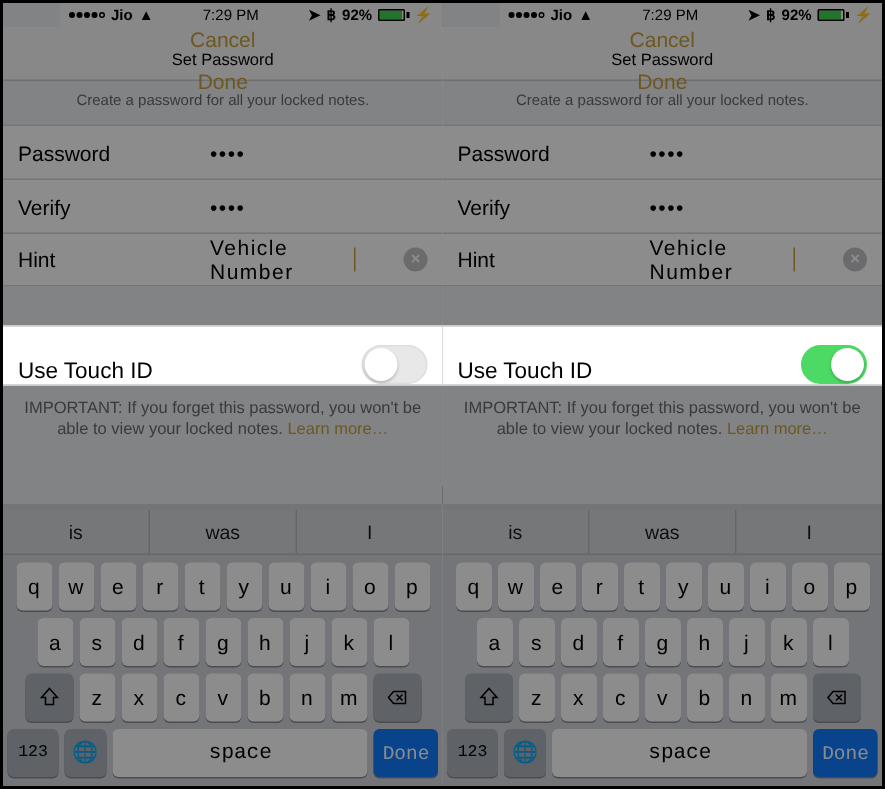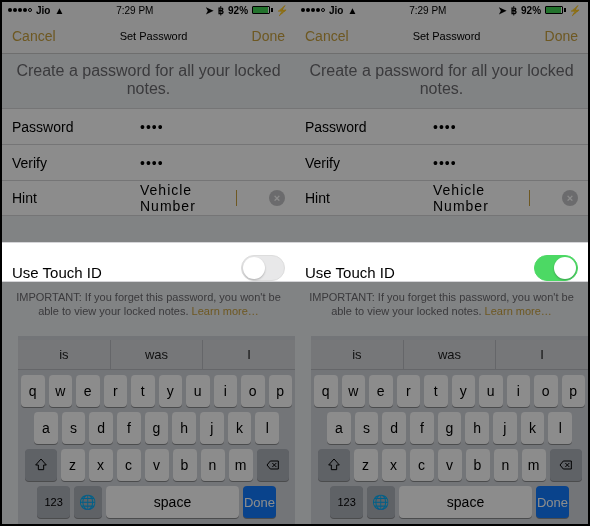--- a/index.html
+++ b/index.html
@@ -35,44 +35,46 @@
   .statusbar {
     height: 16px;
     background: #f7f7f7;
     display: flex;
     align-items: center;
     justify-content: space-between;
     padding: 0 6px;
     font-size: 10px;
     font-weight: 600;
     color: #000;
+    margin-left: 38px;
   }
   .statusbar .left-s, .statusbar .right-s { display: flex; align-items: center; gap: 4px; }
   .statusbar .center-s { font-weight: 400; }
   .signal-dots { display:inline-flex; gap:1px; }
   .dot { width:4px;height:4px;border-radius:50%;background:#000;}
   .dot.empty{ background:transparent;border:0.5px solid #000;}
   .batt { display:inline-flex; align-items:center; }
   .batt-body { width:18px;height:8px;border:1px solid #000;border-radius:1px;position:relative;background:linear-gradient(to right,#41d152 0%,#41d152 92%,transparent 92%);}
   .batt-cap{ width:1.5px;height:4px;background:#000;margin-left:1px;}
   .navbar {
     height: 36px;
     background: #f7f7f7;
     border-bottom: 1px solid #c9c9c9;
     display: flex;
     align-items: center;
     justify-content: space-between;
     padding: 0 10px;
+    flex-direction: column;
   }
   .nav-btn { color: #c8a13f; font-size: 14px; }
   .nav-title { font-weight: 400; font-size: 11px; }
   .subtitle {
     text-align: center;
     color: #6b6b6f;
-    font-size: 16px;
+    font-size: 10px;
     padding: 8px 4px 10px;
     background: #eceef0;
   }
   .form-row {
     height: 36px;
     background: #fff;
     border-top: 1px solid #d5d5d8;
     display: flex;
     align-items: center;
     padding: 0 10px;
@@ -111,21 +113,21 @@
   .important {
     padding: 8px 10px 30px;
     font-size: 11px;
     color: #6b6b6f;
     background:#eceef0;
     line-height:1.3;
     text-align:center;
   }
   .important .learn { color:#c8a13f; }
   .keyboard {
-    position:absolute; bottom:0; left:16px; right:0;
+    position:absolute; bottom:0; left:0; right:0;
     background:#d2d5da;
     padding-top:4px;
   }
   .suggest-bar {
     height:30px;
     background:#d7d9dd;
     display:flex; border-bottom:1px solid #b9bbbf;
   }
   .sugg { flex:1; text-align:center; line-height:30px; font-size:13px; color:#1b1b1b; border-right:1px solid #b9bbbf;}
   .sugg:last-child{border-right:none;}
@@ -135,21 +137,21 @@
     box-shadow:0 1px 0 #898a8d;
     display:flex;align-items:center;justify-content:center;
     font-size:14px; color:#000;
   }
   .krow.r2 { padding-left:16px; padding-right:16px; }
   .key.mod { background:#adb2bb; max-width:32px; font-size:12px;}
   .key.space { max-width:none; flex:4; }
   .key.done { background:#117bff; color:#fff; max-width:56px; font-size:13px;}
   .key.num { max-width:34px; font-size:11px;}
   .key.globe { max-width:28px; font-size:14px;}
-  .krow.r4{ padding:5px 19px 6px;}
+  .krow.r4{ padding:5px 3px 6px;font-family:Liberation Mono, monospace;}
   .shift-svg,.bksp-svg{width:16px;height:16px;}
 </style>
 </head>
 <body>
 
 <div class="container">
 
   <div class="pane">
     <div class="dim-overlay"></div>
 

